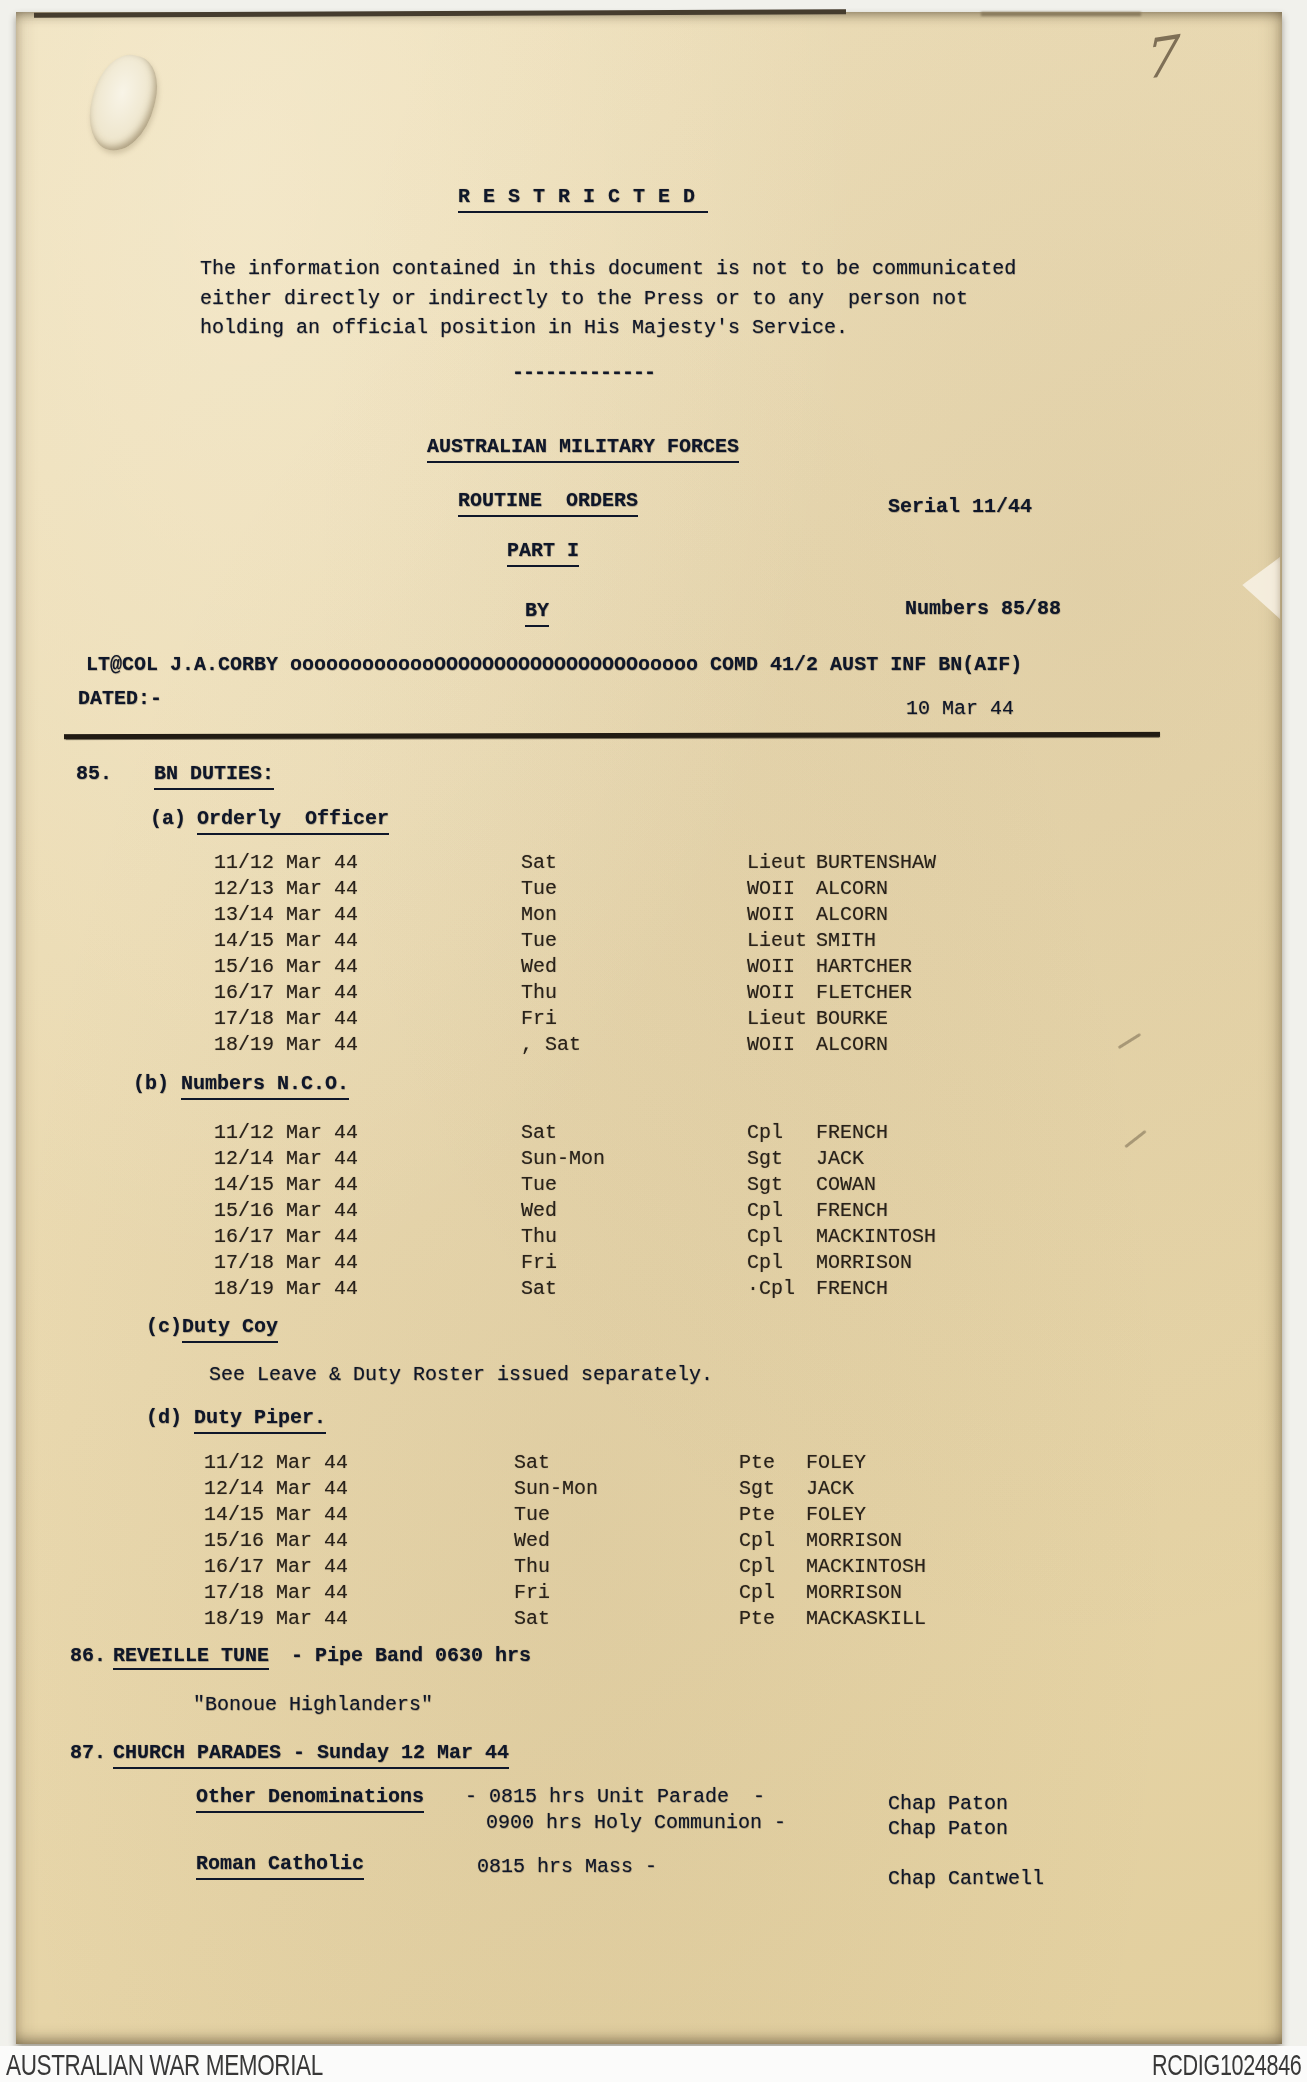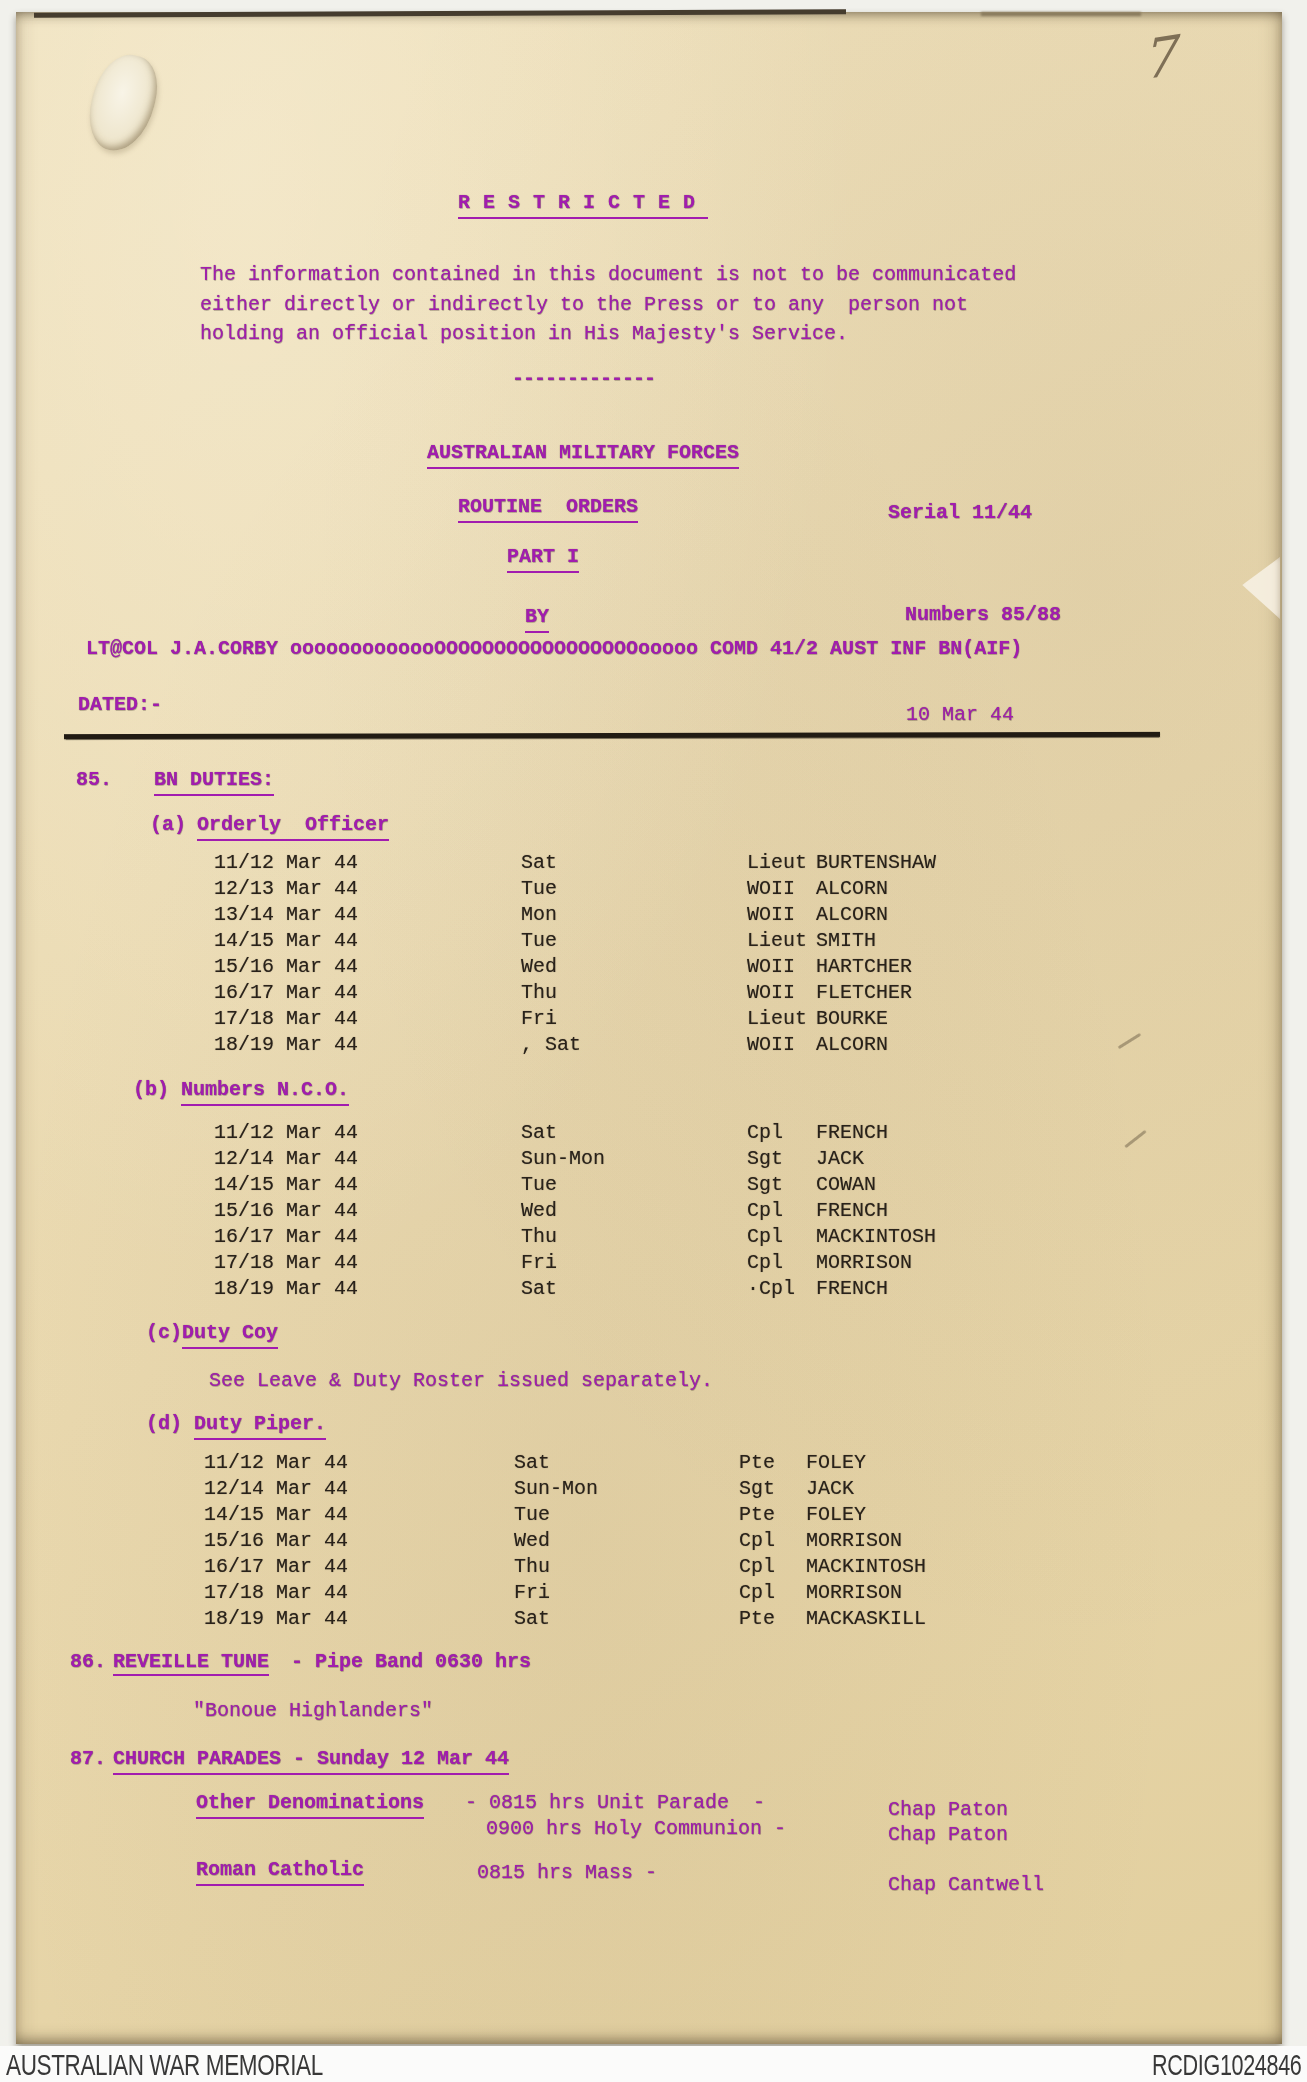--- a/index.html
+++ b/index.html
@@ -43,23 +43,22 @@
   
   .hand7{
     position:absolute;left:1146px;top:26px;
     font-family:"DejaVu Serif",serif;font-style:italic;font-size:54px;
     color:#70614a;transform:rotate(-9deg) skewX(-10deg);opacity:.88;
   }
   
   .t{
     position:absolute;white-space:pre;
     font:20px/26px "Liberation Mono",monospace;
-    color:#a21caf;
+    color:#0f172a;
     text-shadow:0 0 1px rgba(41,34,26,.55), .5px .5px 0 rgba(41,34,26,.22);
-    margin-top:6px;
   }
   .b{font-weight:bold;}
   .u{border-bottom:2.5px solid currentColor;padding-bottom:1px;}
   .restricted{letter-spacing:13px;}
   .notice{line-height:29.5px;}
   .rule{
     position:absolute;left:64px;top:733px;width:1096px;height:5px;
     background:#211b13;transform:rotate(-.12deg);
     box-shadow:0 1px 1px rgba(33,27,19,.55);filter:blur(.3px);
   }
@@ -103,21 +102,21 @@
 holding an official position in His Majesty's Service.</div>
 
 <div class="t b" style="left:512px;top:360px;letter-spacing:-1px;">-------------</div>
 
 <div class="t b u" style="left:427px;top:434px;">AUSTRALIAN MILITARY FORCES</div>
 <div class="t b u" style="left:458px;top:488px;">ROUTINE  ORDERS</div>
 <div class="t b" style="left:888px;top:494px;">Serial 11/44</div>
 <div class="t b u" style="left:507px;top:538px;">PART I</div>
 <div class="t b u" style="left:525px;top:598px;text-align:right;">BY</div>
 <div class="t b" style="left:905px;top:596px;">Numbers 85/88</div>
-<div class="t b" style="left:86px;top:630px;">LT@COL J.A.CORBY ooooooooooooOOOOOOOOOOOOOOOOOooooo COMD 41/2 AUST INF BN(AIF)</div>
+<div class="t b" style="left:86px;top:652px;">LT@COL J.A.CORBY ooooooooooooOOOOOOOOOOOOOOOOOooooo COMD 41/2 AUST INF BN(AIF)</div>
 <div class="t b" style="left:78px;top:686px;">DATED:-</div>
 <div class="t" style="left:906px;top:696px;">10 Mar 44</div>
 
 <div class="rule"></div>
 
 <div class="t b" style="left:76px;top:761px;">85.</div>
 <div class="t b u" style="left:154px;top:761px;">BN DUTIES:</div>
 
 <div class="t b" style="left:150px;top:806px;">(a)</div>
 <div class="t b u" style="left:197px;top:806px;">Orderly  Officer</div>

